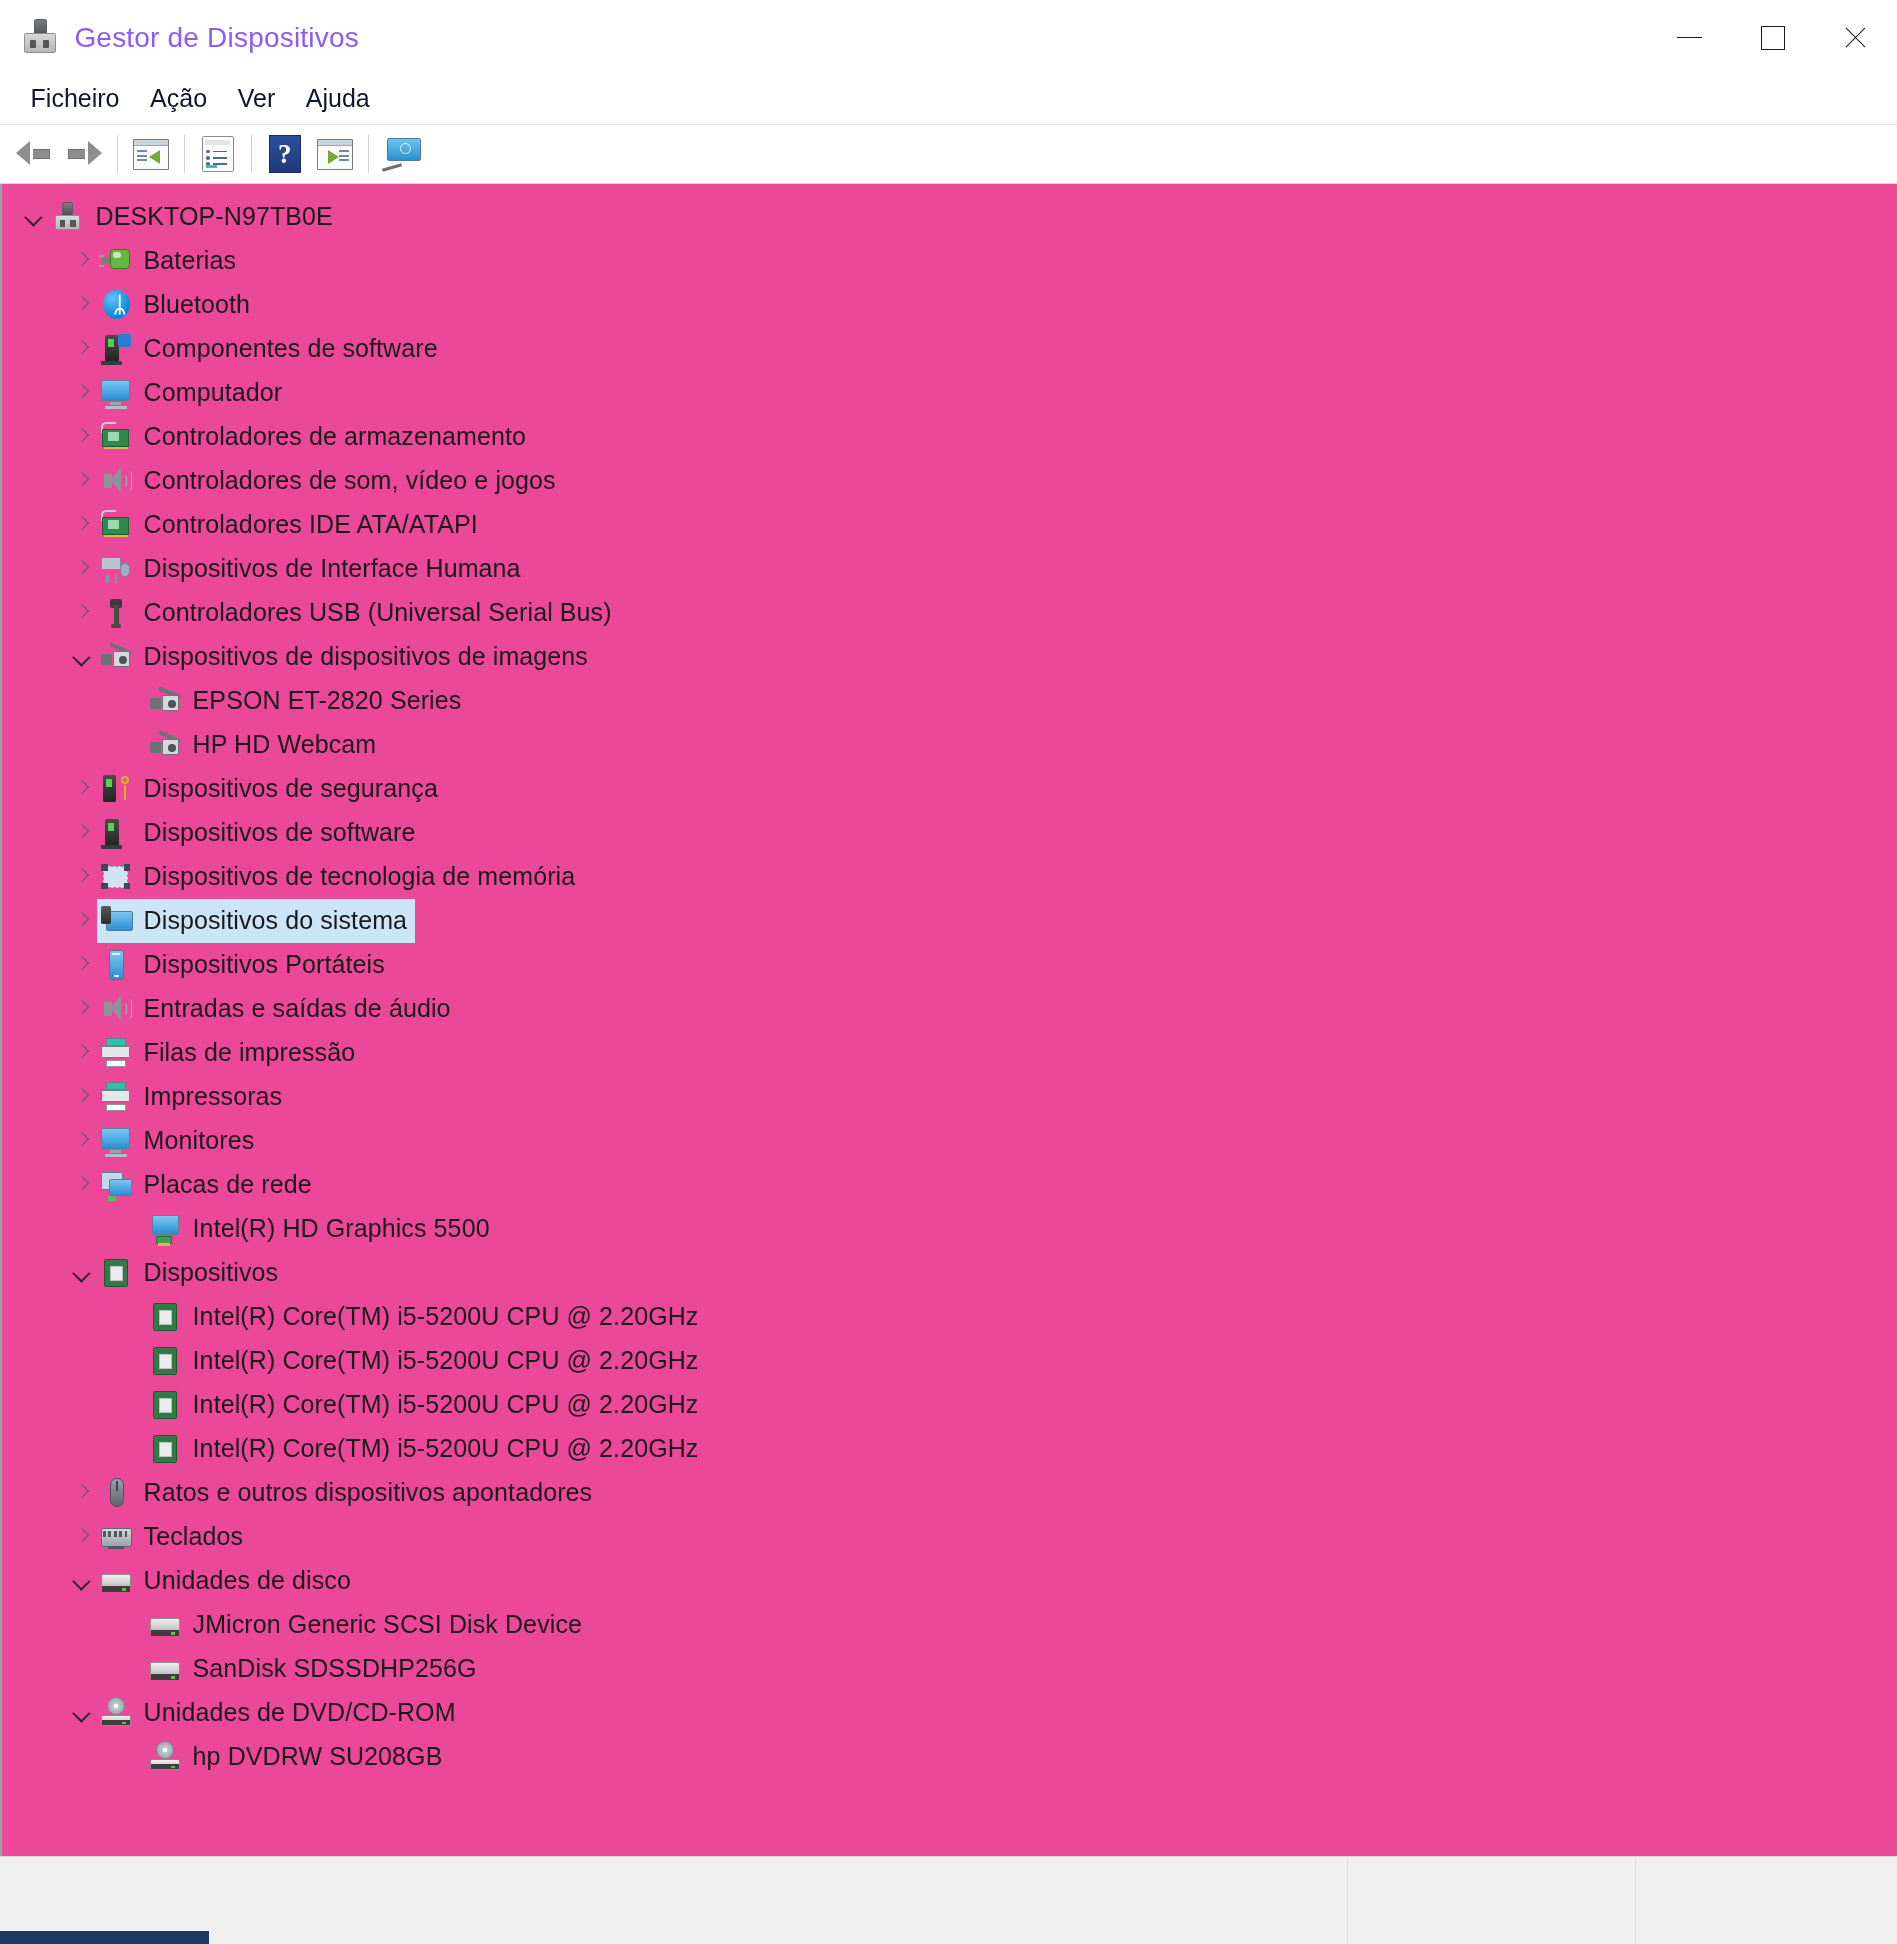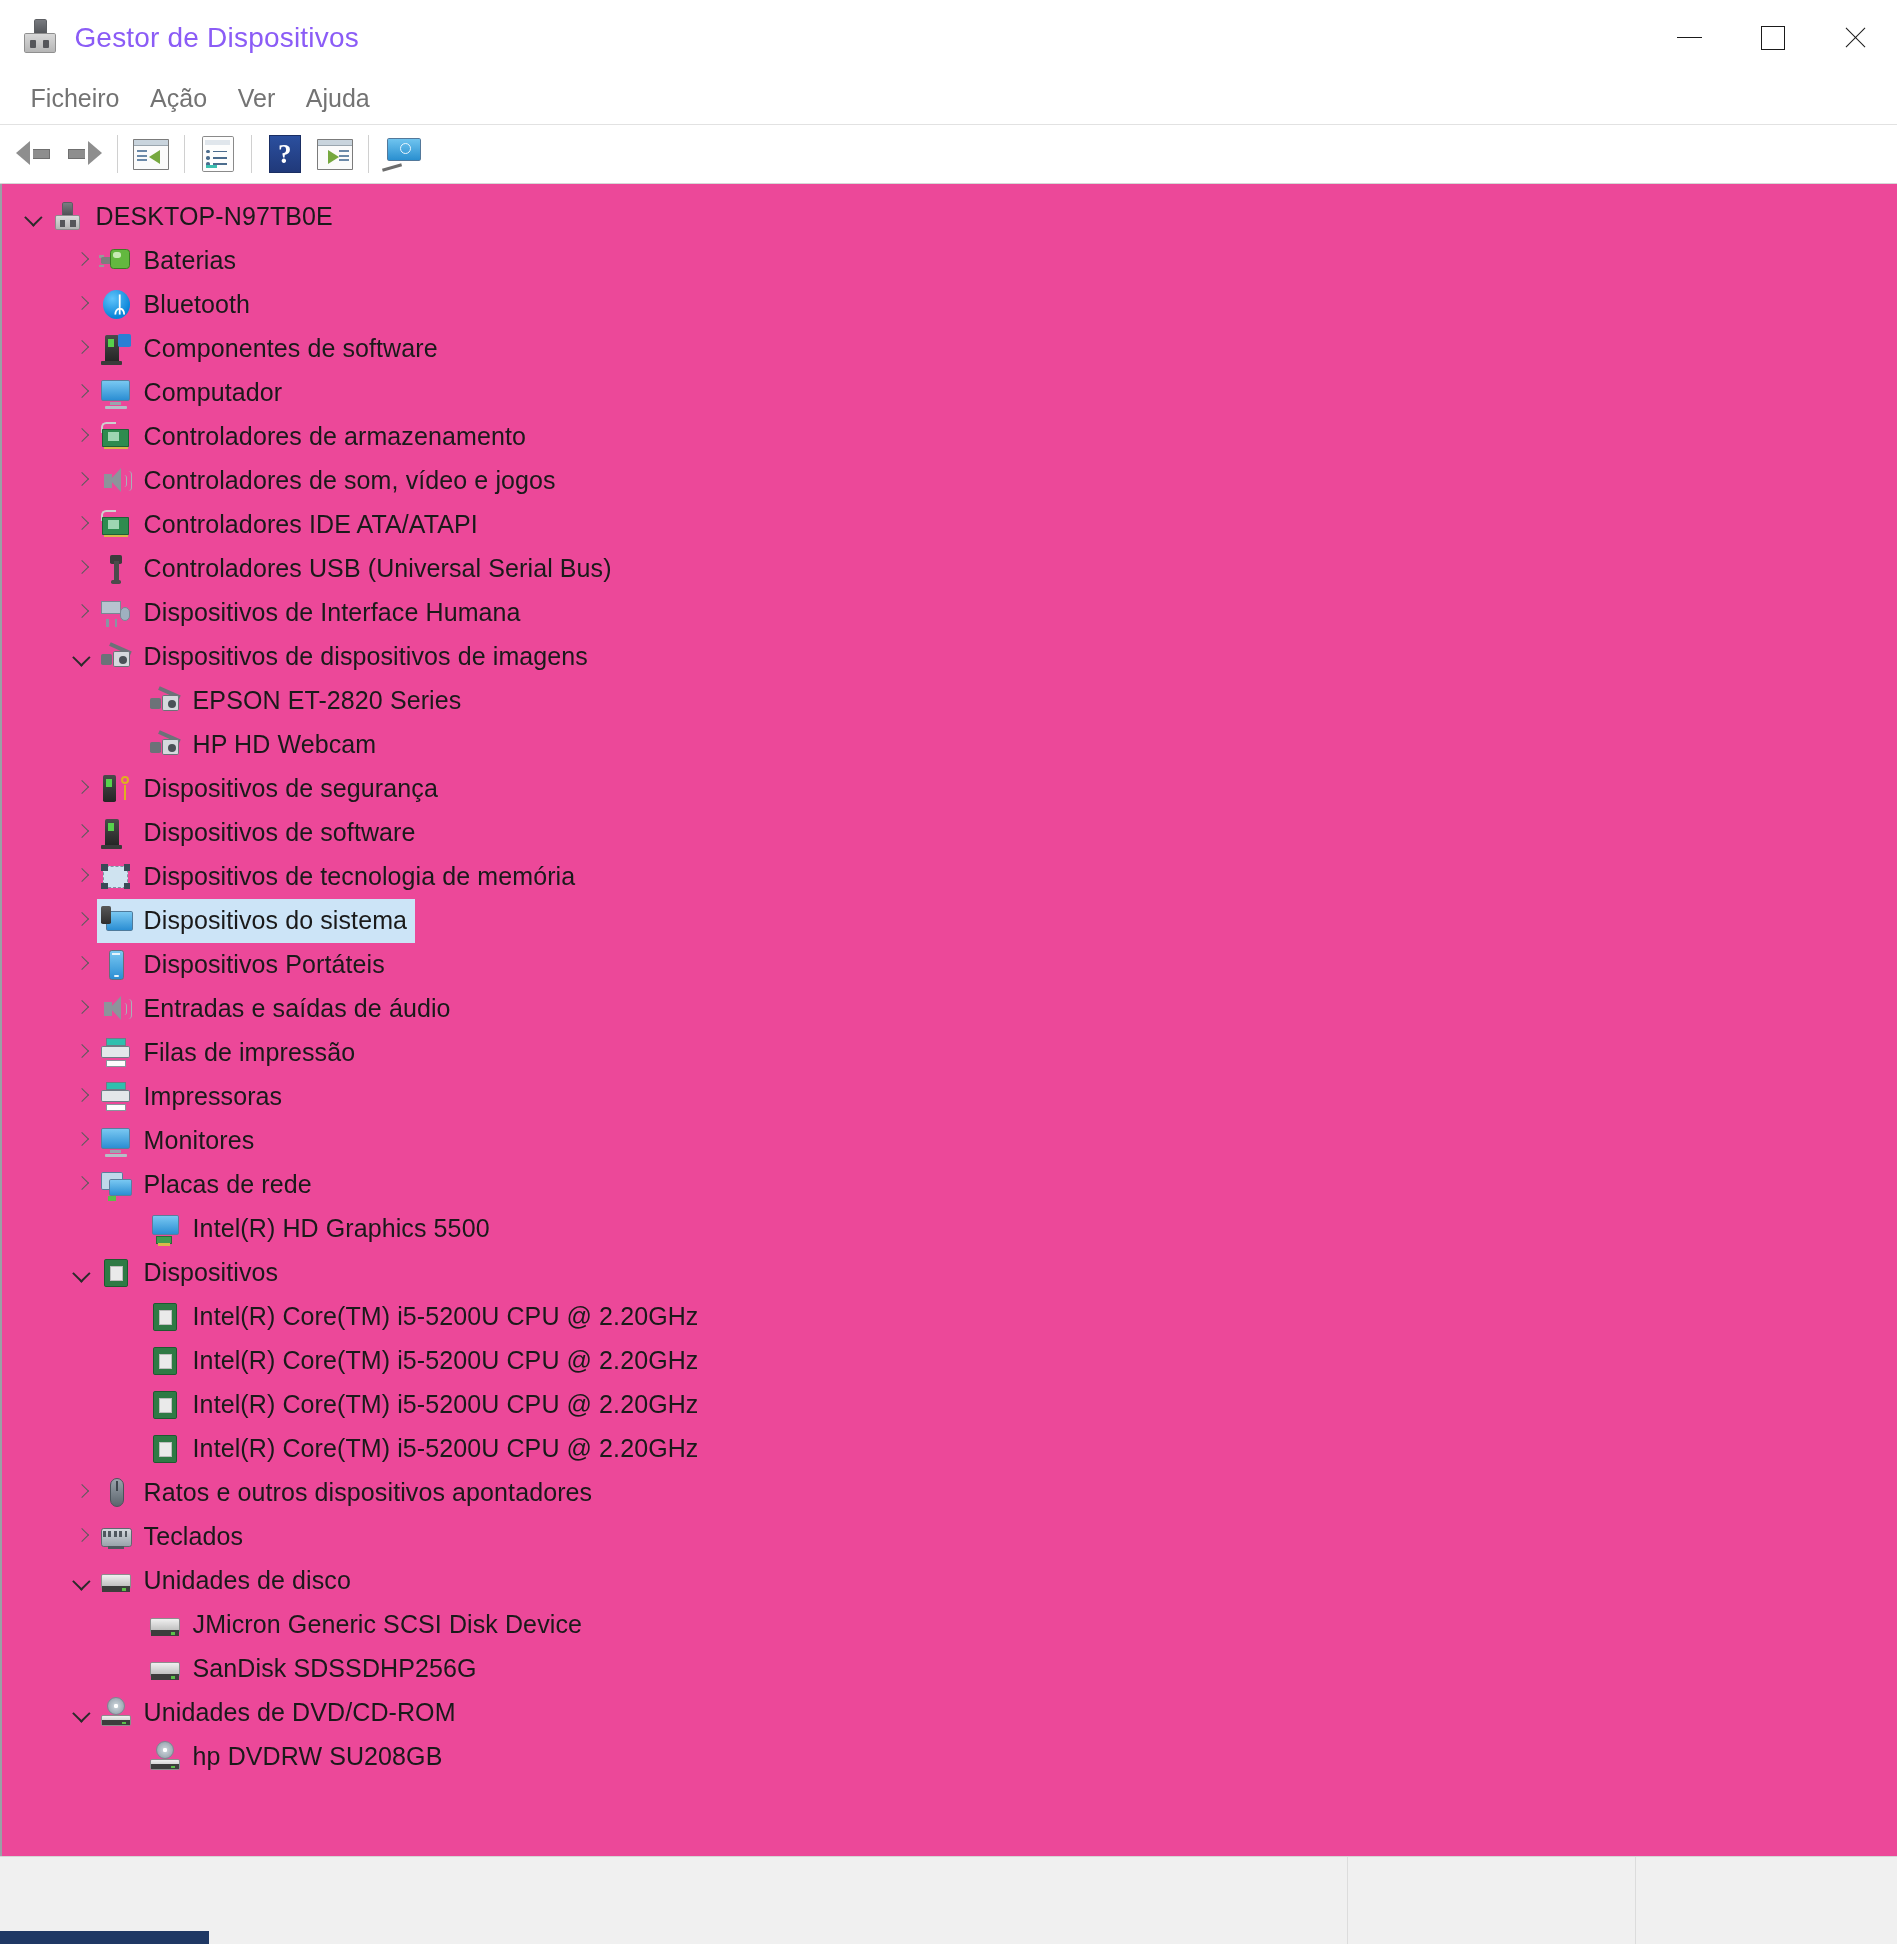--- a/index.html
+++ b/index.html
@@ -91,21 +91,21 @@
   .menubar {
     height: 50px;
     background: #ffffff;
     display: flex;
     align-items: center;
     padding-left: 15.3px;
     border-bottom: 0.9px solid #e2e2e2;
   }
   .menu-item {
     font-size: 25px;
-    color: #737373;
+    color: #0f172a;
     padding: 3.6px 15.3px 5.4px 15.3px;
     white-space: nowrap;
   }
 
   
   .toolbar {
     height: 59px;
     background: #ffffff;
     display: flex;
     align-items: center;
@@ -609,40 +609,40 @@
               <div class="chip"></div>
               <div class="pins"></div>
             </div>
           </span>
           <span class="lbl">Controladores IDE ATA/ATAPI</span>
         </div>
         <div class="row">
           <span style="display: inline-block; flex: 0 0 auto; width: 68px;"></span>
           <span class="chev r"></span>
           <span class="ic">
-            <div class="i-usb" style="position: absolute; inset: 0px;">
-              <div class="head"></div>
-              <div class="stem"></div>
-              <div class="dot"></div>
-            </div>
-          </span>
-          <span class="lbl">Controladores USB (Universal Serial Bus)</span>
-        </div>
-        <div class="row">
-          <span style="display: inline-block; flex: 0 0 auto; width: 68px;"></span>
-          <span class="chev r"></span>
-          <span class="ic">
             <div class="i-hid" style="position: absolute; inset: 0px;">
               <div class="kb"></div>
               <div class="leg"></div>
               <div class="leg2"></div>
               <div class="ms"></div>
             </div>
           </span>
           <span class="lbl">Dispositivos de Interface Humana</span>
+        </div>
+        <div class="row">
+          <span style="display: inline-block; flex: 0 0 auto; width: 68px;"></span>
+          <span class="chev r"></span>
+          <span class="ic">
+            <div class="i-usb" style="position: absolute; inset: 0px;">
+              <div class="head"></div>
+              <div class="stem"></div>
+              <div class="dot"></div>
+            </div>
+          </span>
+          <span class="lbl">Controladores USB (Universal Serial Bus)</span>
         </div>
         <div class="row">
           <span style="display: inline-block; flex: 0 0 auto; width: 68px;"></span>
           <span class="chev d"></span>
           <span class="ic">
             <div class="i-img" style="position: absolute; inset: 0px;">
               <div class="arm"></div>
               <div class="base"></div>
               <div class="cam"></div>
               <div class="lens"></div>

